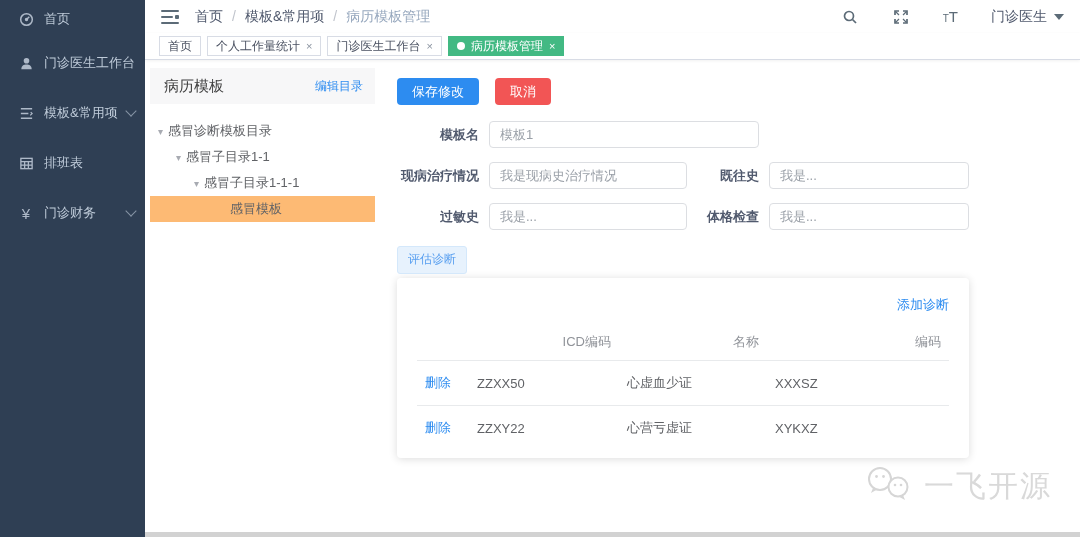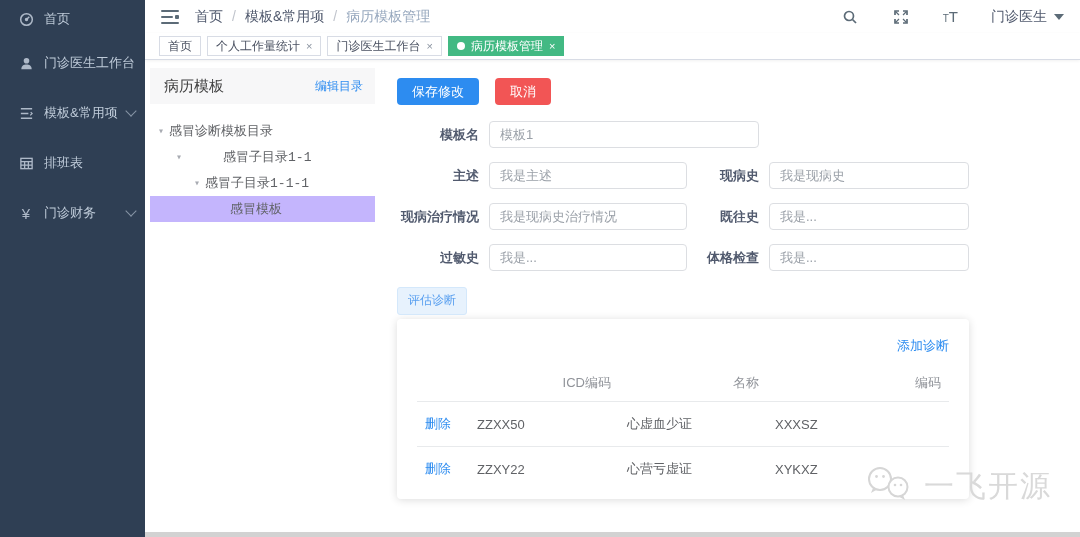--- a/index.html
+++ b/index.html
@@ -45,27 +45,27 @@
   .tag.active .tag-close { color:#fff; }
   .tag .dot { width:8px; height:8px; border-radius:50%; background:#fff; margin-right:6px; }
 
   
   .content { flex:1; display:flex; position:relative; padding-left:5px; }
 
   .tree-panel { width:225px; flex:none; margin-top:8px; }
   .tree-head { height:36px; background:#f7f7f8; display:flex; align-items:center; justify-content:space-between; padding:0 12px 0 14px; }
   .tree-title { font-size:15px; color:#404040; }
   .edit-link { font-size:12px; color:#2d8cf0; cursor:pointer; }
-  .tree { margin-top:14px; font-size:13px; color:#606266;font-family:Liberation Mono, monospace; }
+  .tree { margin-top:14px; font-size:13px; color:#606266; }
   .tree-node { height:26px; display:flex; align-items:center; cursor:pointer; }
   .tree-node .caret { color:#a8abb2; font-size:10px; margin-right:5px; }
   .tree-node .caret::before { content:"▾"; }
   .tree-node.no-caret .caret::before { content:""; }
-  .tree-node.selected { background:#c4b5fd; }
-  .d0 { padding-left:8px; } .d1 { padding-left:26px;gap:36px; } .d2 { padding-left:44px; } .d3 { padding-left:75px; }
+  .tree-node.selected { background:#fdba74; }
+  .d0 { padding-left:8px; } .d1 { padding-left:26px; } .d2 { padding-left:44px; } .d3 { padding-left:75px; }
 
   .workarea { flex:1; padding:18px 0 0 22px; min-width:0; }
   .btn-row { display:flex; gap:16px; margin-bottom:16px; }
   .btn { height:27px; padding:0 15px; border:none; border-radius:4px; color:#fff; font-size:13px; cursor:pointer; font-family:inherit; }
   .btn-primary { background:#2d8cf0; }
   .btn-danger { background:#f25555; }
 
   .form { width:572px; }
   .form-row { display:flex; align-items:center; margin-bottom:14px; }
   .f-label { font-weight:700; color:#515a6e; font-size:13px; text-align:right; flex:none; }
@@ -226,26 +226,20 @@
       <div class="workarea">
         <div class="btn-row">
           <button class="btn btn-primary">保存修改</button>
           <button class="btn btn-danger">取消</button>
         </div>
 
         <div class="form">
           <div class="form-row">
             <span class="f-label lw">模板名</span>
             <input class="f-input w-name" value="模板1" style="">
-          </div>
-          <div class="form-row">
-            <span class="f-label lw">主述</span>
-            <input class="f-input w-left" value="我是主述" style="">
-            <span class="f-label rw">现病史</span>
-            <input class="f-input w-right" value="我是现病史" style="">
           </div>
           <div class="form-row">
             <span class="f-label lw">现病治疗情况</span>
             <input class="f-input w-left" value="我是现病史治疗情况" style="">
             <span class="f-label rw">既往史</span>
             <input class="f-input w-right" value="我是..." style="">
           </div>
           <div class="form-row">
             <span class="f-label lw">过敏史</span>
             <input class="f-input w-left" value="我是..." style="">

